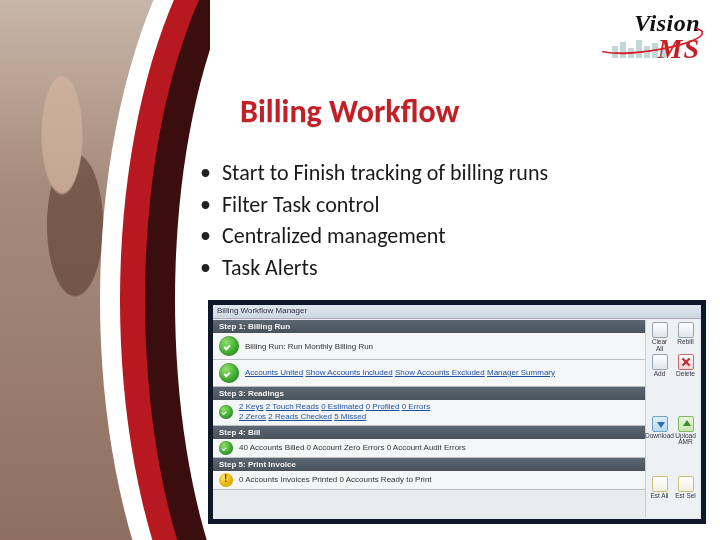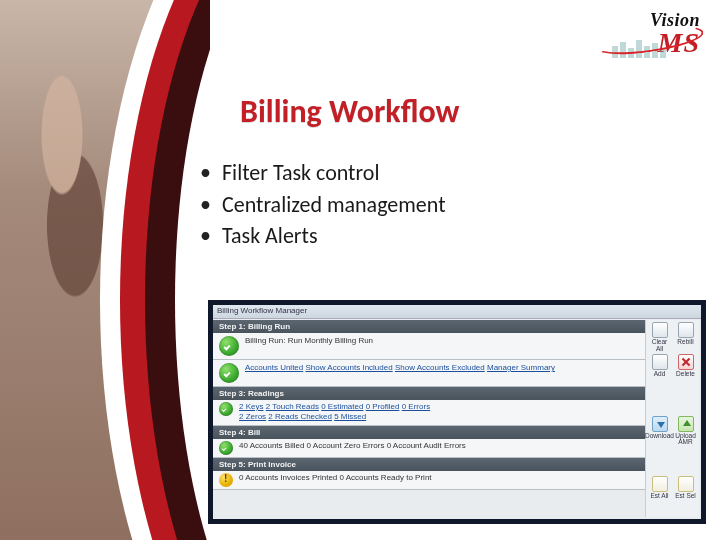--- a/index.html
+++ b/index.html
@@ -39,21 +39,21 @@
   
   .logo {
     position: absolute;
     right: 20px; top: 10px;
     text-align: right;
   }
   .logo-line1 {
     font-family: Georgia, "Times New Roman", serif;
     font-style: italic;
     font-weight: bold;
-    font-size: 18px;
+    font-size: 24px;
     color: #111;
     letter-spacing: 0.5px;
   }
   .logo-ellipse {
     position: absolute;
     right: -4px; top: 18px;
     width: 110px; height: 24px;
     border: 2px solid #d8232a;
     border-top-color: transparent;
     border-left-color: transparent;
@@ -139,21 +139,21 @@
   }
   .step-title {
     background: linear-gradient(#5b6670, #49535c);
     color: #f3f3f3;
     font-size: 8px;
     font-weight: bold;
     padding: 2px 6px;
   }
   .step-body {
     display: flex;
-    align-items: flex-start;
+    align-items: center;
     padding: 3px 6px;
     gap: 6px;
     background: #f4f6f8;
   }
   .check {
     width: 20px; height: 20px; flex: 0 0 20px;
     border-radius: 50%;
     background: radial-gradient(circle at 35% 30%, #8fe06a, #3aa92e 60%, #2b8a22);
     position: relative;
     box-shadow: inset 0 0 2px rgba(0,0,0,0.4);
@@ -235,20 +235,21 @@
 <div class="logo">
   <div class="logo-skyline"></div>
   <div class="logo-line1">Vision</div>
   <div class="logo-ellipse"></div>
   <div class="logo-line2">MS</div>
 </div>
 
 <div class="title">Billing Workflow</div>
 
 <ul class="bullets">
+  <li>Start to Finish tracking of billing runs</li>
   <li>Filter Task control</li>
   <li>Centralized management</li>
   <li>Task Alerts</li>
 </ul>
 
 <div class="shot">
   <div class="shot-header">Billing Workflow Manager</div>
 
   <div class="main-col">
 

